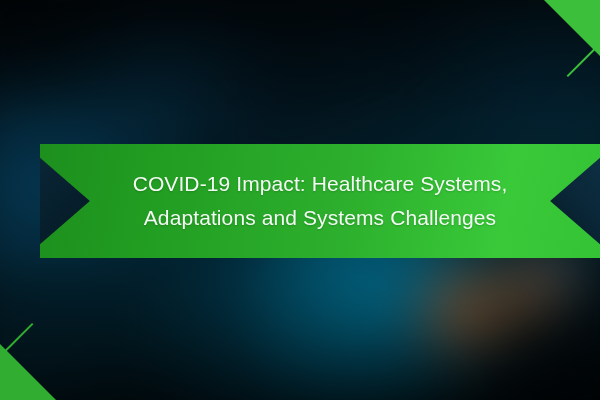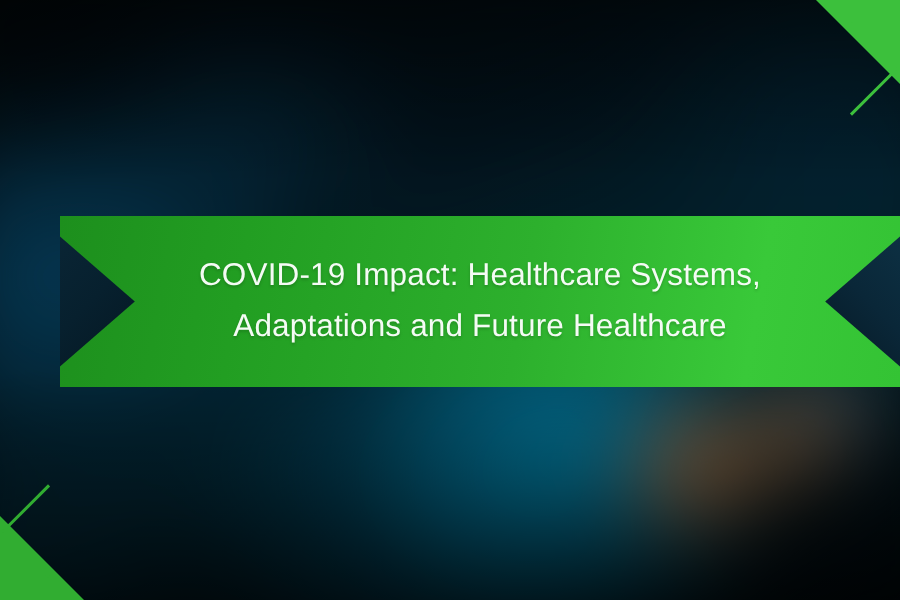--- a/index.html
+++ b/index.html
@@ -135,17 +135,17 @@
 
   <div class="corner-tri-bl"></div>
   <div class="corner-bracket-bl"></div>
 
   <div class="band">
     <div class="band-notch-left"></div>
     <div class="band-notch-right"></div>
 
     <h1 class="title">
       <span class="line">COVID-19 Impact: Healthcare Systems,</span>
-      <span class="line">Adaptations and Future Healthcare</span>
+      <span class="line">Adaptations and Systems Challenges</span>
     </h1>
   </div>
 
 </div>
 
 </body></html>

